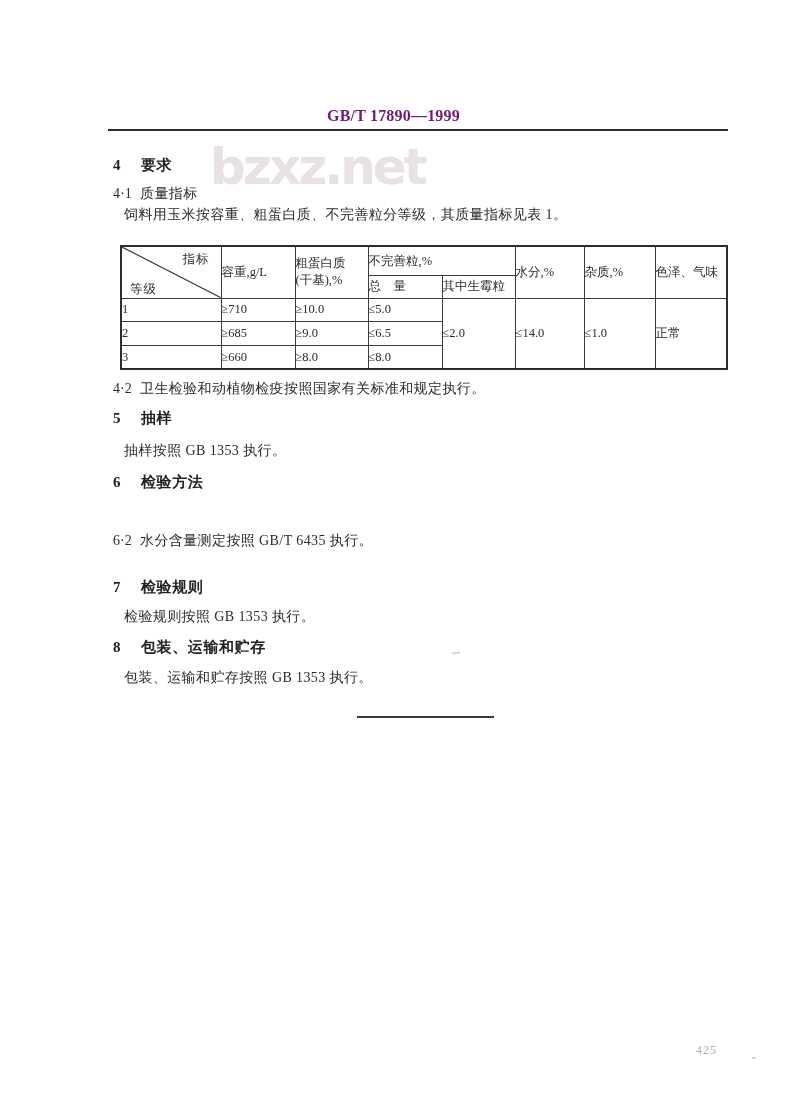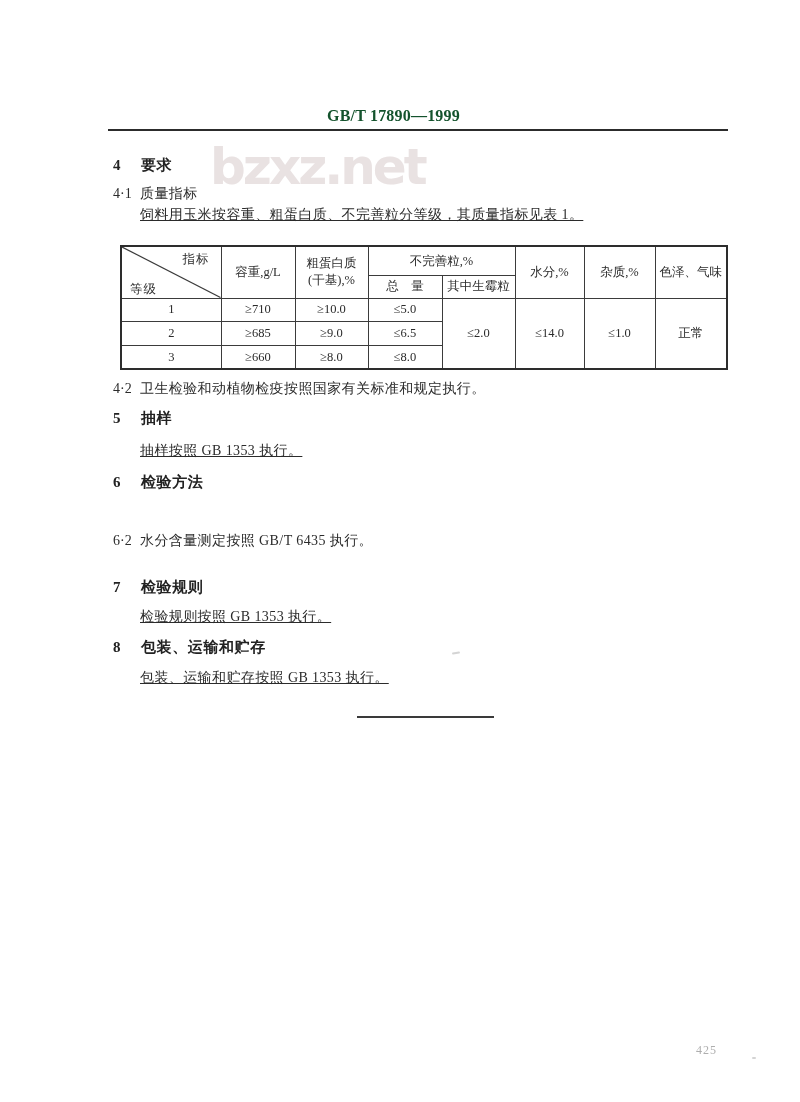--- a/index.html
+++ b/index.html
@@ -5,46 +5,46 @@
   html,body { margin:0; padding:0; background:#ffffff; }
   .page {
     position:relative; width:800px; height:1102px; background:#ffffff;
     font-family:"Liberation Serif","DejaVu Serif",serif; color:#2b2b2b;
     overflow:hidden;
   }
   .abs { position:absolute; white-space:nowrap; line-height:1.3; }
 
   .std-number {
     top:106px; left:327px; font-size:16px; font-weight:bold;
-    letter-spacing:0.2px; color:#14532d;
+    letter-spacing:0.2px; color:#701a75;
   }
   .header-rule { top:129px; left:108px; width:620px; height:2px; background:#2c2c2c; }
 
   .watermark {
     top:135px; left:210px; font-family:"DejaVu Sans",sans-serif;
     font-weight:bold; font-size:50px; letter-spacing:-3px; color:#e9e2e2;
   }
 
   .heading { left:113px; font-size:15px; font-weight:bold; color:#222; letter-spacing:0.6px; }
   .heading .hnum { display:inline-block; width:28px; font-weight:bold; letter-spacing:0; }
 
   .subline { left:113px; font-size:14px; letter-spacing:0.4px; }
   .subline .snum { display:inline-block; width:27px; letter-spacing:0; }
 
-  .bodyline { left:140px; font-size:14px; letter-spacing:0.4px;text-decoration:underline; }
+  .bodyline { left:124px; font-size:14px; letter-spacing:0.4px; }
 
   .table-caption { top:226px; left:120px; width:606px; text-align:center; font-size:14px; letter-spacing:2px; }
 
   table.spec {
     position:absolute; top:245px; left:120px; width:606px;
     border-collapse:collapse; table-layout:fixed;
     font-size:12.5px; color:#2b2b2b; border:2px solid #2d2d2d;
   }
   table.spec td {
-    border:1px solid #3b3b3b; text-align:center; vertical-align:middle;
+    border:1px solid #3b3b3b; text-align:left; vertical-align:middle;
     padding:0; line-height:1.3; overflow:hidden;
   }
   tr.hr1 { height:29px; }
   tr.hr2 { height:23px; }
   tr.dr1 { height:23px; }
   tr.dr2 { height:24px; }
   tr.dr3 { height:24px; }
 
   td.corner { position:relative; }
   td.corner svg { position:absolute; top:0; left:0; width:100%; height:100%; display:block; }

